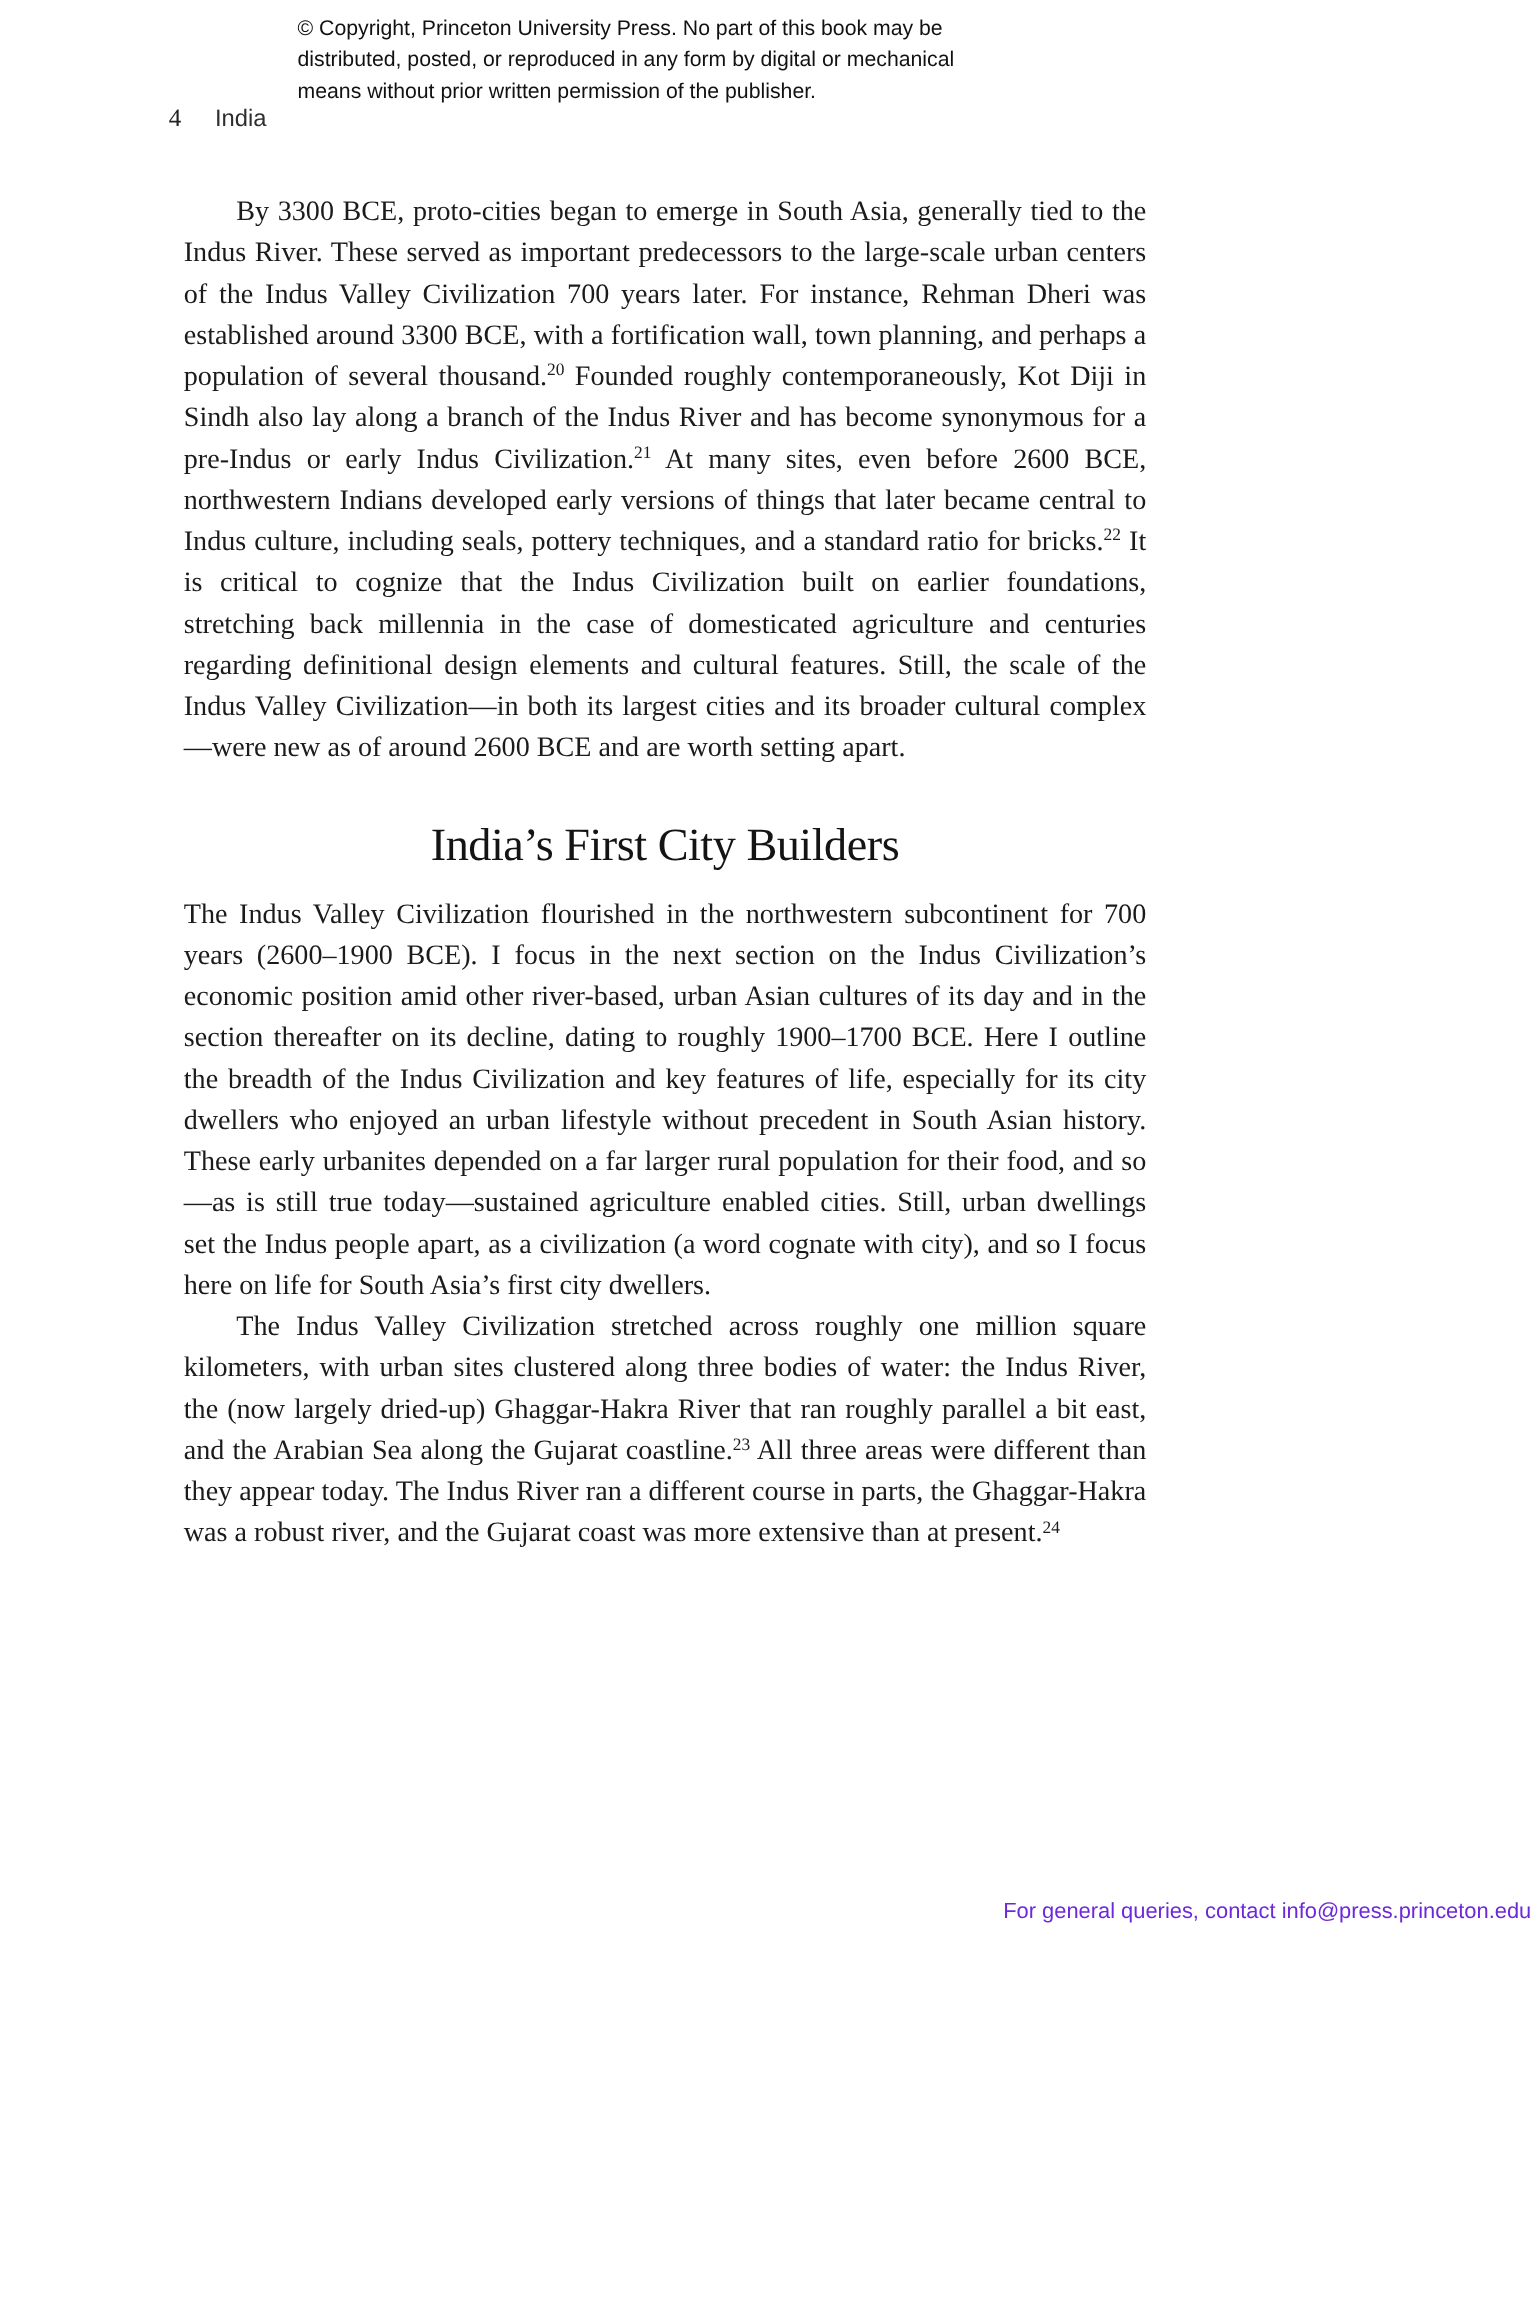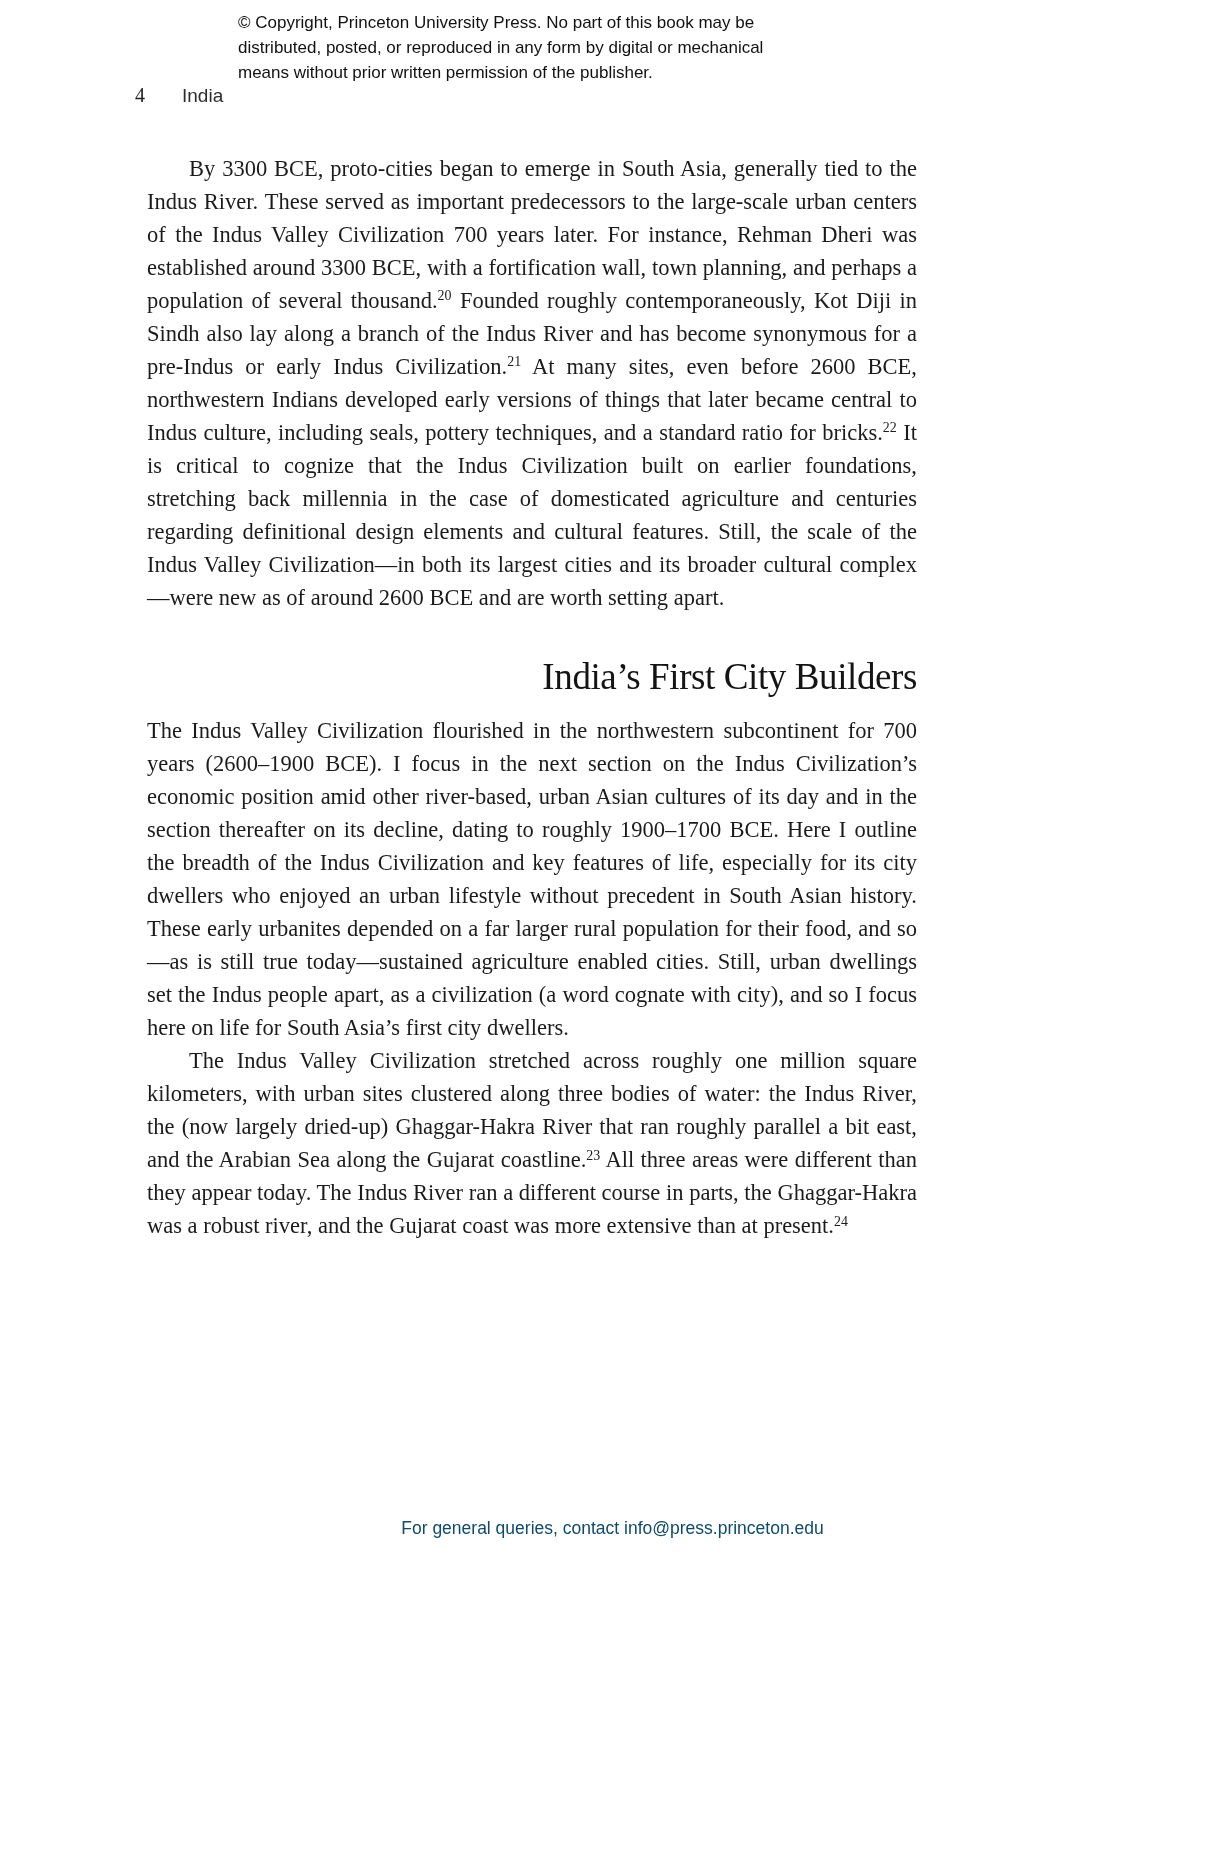--- a/index.html
+++ b/index.html
@@ -36,21 +36,21 @@
   }
   .running-head .pagenum {
     font-family: "Liberation Serif", serif;
     font-size: 20px;
     color: #222222;
   }
   .running-head .chapter {
     font-family: "Liberation Sans", sans-serif;
     font-size: 19px;
     color: #2e2e2e;
-    margin-left: 37px;
+    margin-left: 27px;
   }
 
   
   .body-text {
     position: absolute;
     top: 152px;
     left: 147px;
     width: 770px;
     font-family: "Liberation Serif", serif;
     font-size: 22.5px;
@@ -74,35 +74,35 @@
   }
 
   
   .section-heading {
     font-family: "Liberation Serif", serif;
     font-size: 37px;
     font-weight: 500;
     letter-spacing: -0.4px;
     line-height: 1.12;
     margin: 42px 0 17px 0;
-    text-align: right;
+    text-align: center;
     text-indent: 0;
     color: #141414;
   }
 
   
   .footer {
     position: absolute;
     top: 1518px;
     left: 0;
     width: 1225px;
-    text-align: center;
+    text-align: right;
     font-family: "Liberation Sans", sans-serif;
     font-size: 17.5px;
-    color: #0c4a6e;
+    color: #6d28d9;
   }
 </style>
 </head>
 <body>
 
 <div class="page">
 
   <div class="copyright">
     <div>© Copyright, Princeton University Press. No part of this book may be</div>
     <div>distributed, posted, or reproduced in any form by digital or mechanical</div>

